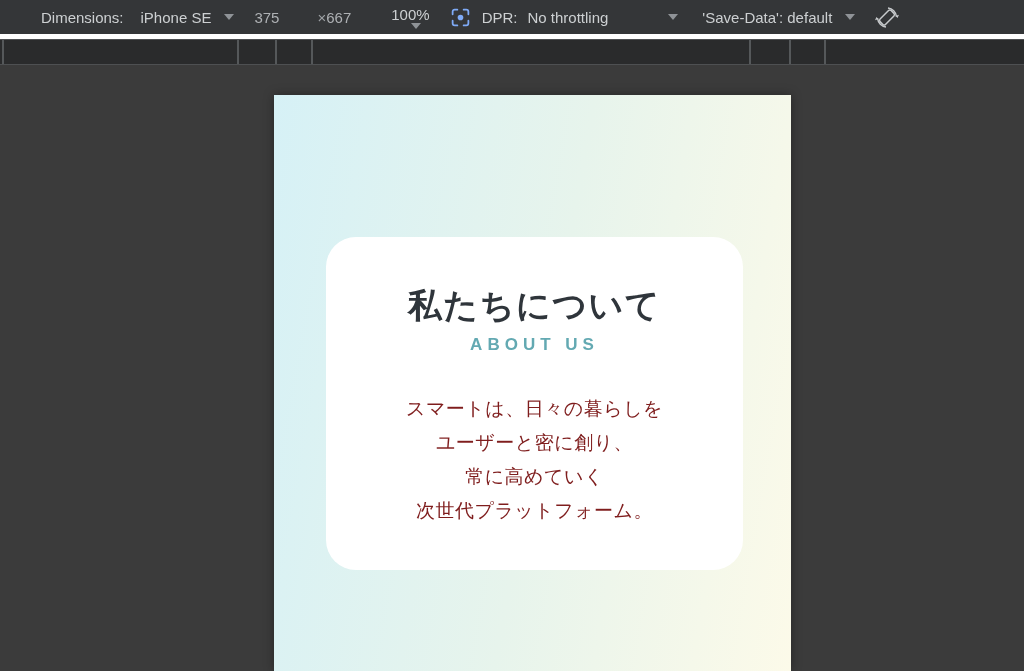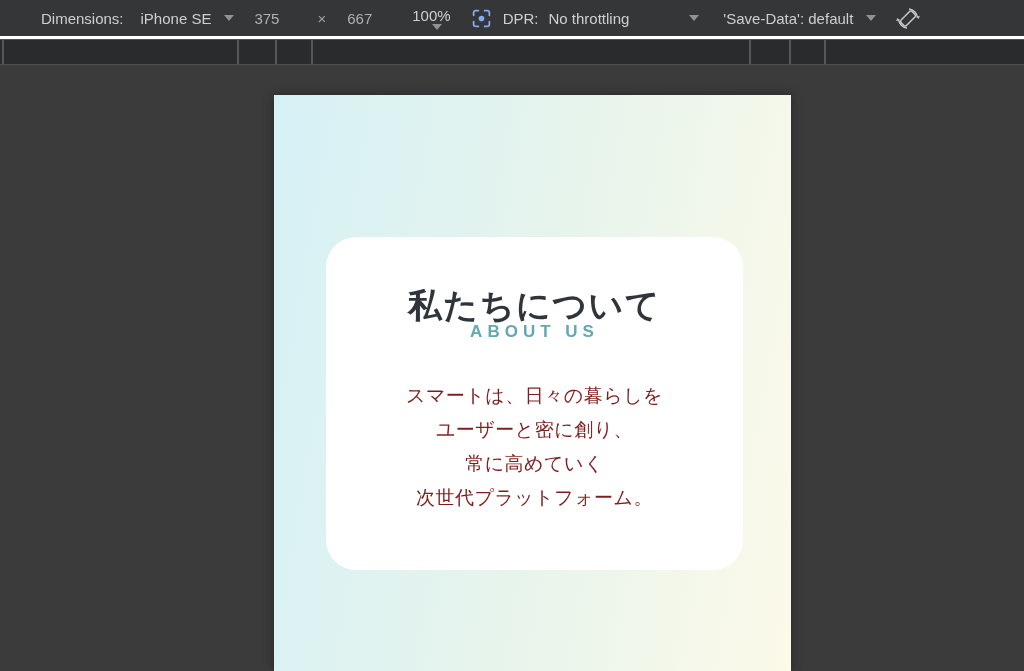--- a/index.html
+++ b/index.html
@@ -6,42 +6,42 @@
   html,body { width:1024px; height:671px; overflow:hidden; }
   body {
     font-family: "Liberation Sans", "DejaVu Sans", sans-serif;
     background:#3b3b3b;
   }
   .screen { position:relative; width:1024px; height:671px; background:#3b3b3b; }
 
   
   .toolbar {
     position:absolute; top:0; left:0; right:0; height:39px;
-    background:#343638; border-bottom:3px solid #ffffff;
+    background:#343638; border-bottom:5px solid #ffffff;
     display:flex; align-items:center;
     font-size:15px; color:#cdd0d2; white-space:nowrap;
   }
   .t-label { color:#cdd0d2; }
   .t-value { color:#aeb1b4; }
   .dropdown { display:inline-flex; align-items:center; cursor:default; }
   .caret {
     width:0; height:0; display:inline-block;
     border-left:5px solid transparent; border-right:5px solid transparent;
     border-top:6px solid #8f9397;
   }
   .icon-btn { display:inline-flex; align-items:center; justify-content:center; width:24px; height:24px; }
   .icon-btn svg { display:block; }
 
   
   .m-dimensions { margin-left:41px; }
   .m-device    { margin-left:17px; }
   .m-device .caret { margin-left:13px; }
   .m-width     { margin-left:20px; }
   .m-times     { margin-left:38px; color:#9ea2a5; font-size:15px; }
-  .m-height    { margin-left:21px; }
+  .m-height    { }
   .m-zoom      { margin-left:40px;flex-direction:column; }
   .m-zoom .caret { margin-left:11px; }
   .m-focus     { margin-left:19px; }
   .m-dpr       { margin-left:9px; }
   .m-throttle  { margin-left:10px;gap:32px; }
   .m-throttle .caret { margin-left:28px; }
   .m-savedata  { margin-left:24px; }
   .m-savedata .caret { margin-left:13px; }
   .m-rotate    { margin-left:20px; }
 
@@ -63,20 +63,21 @@
     position:absolute; left:52px; top:142px; width:417px; height:333px;
     background:#ffffff; border-radius:30px;
     text-align:center;
   }
   .card h1 {
     margin-top:51px;
     font-size:34px; line-height:1; font-weight:bold;
     letter-spacing:1.5px; color:#2f353b;
   }
   .card .subtitle {
+    margin-top:13px;
     font-size:17px; font-weight:bold; letter-spacing:5px;
     color:#63a9b2;
   }
   .card .body-text {
     margin-top:37px;
     font-size:19px; line-height:34px; color:#7f1d1d;
     letter-spacing:0.5px;
   }
 </style>
 </head>

